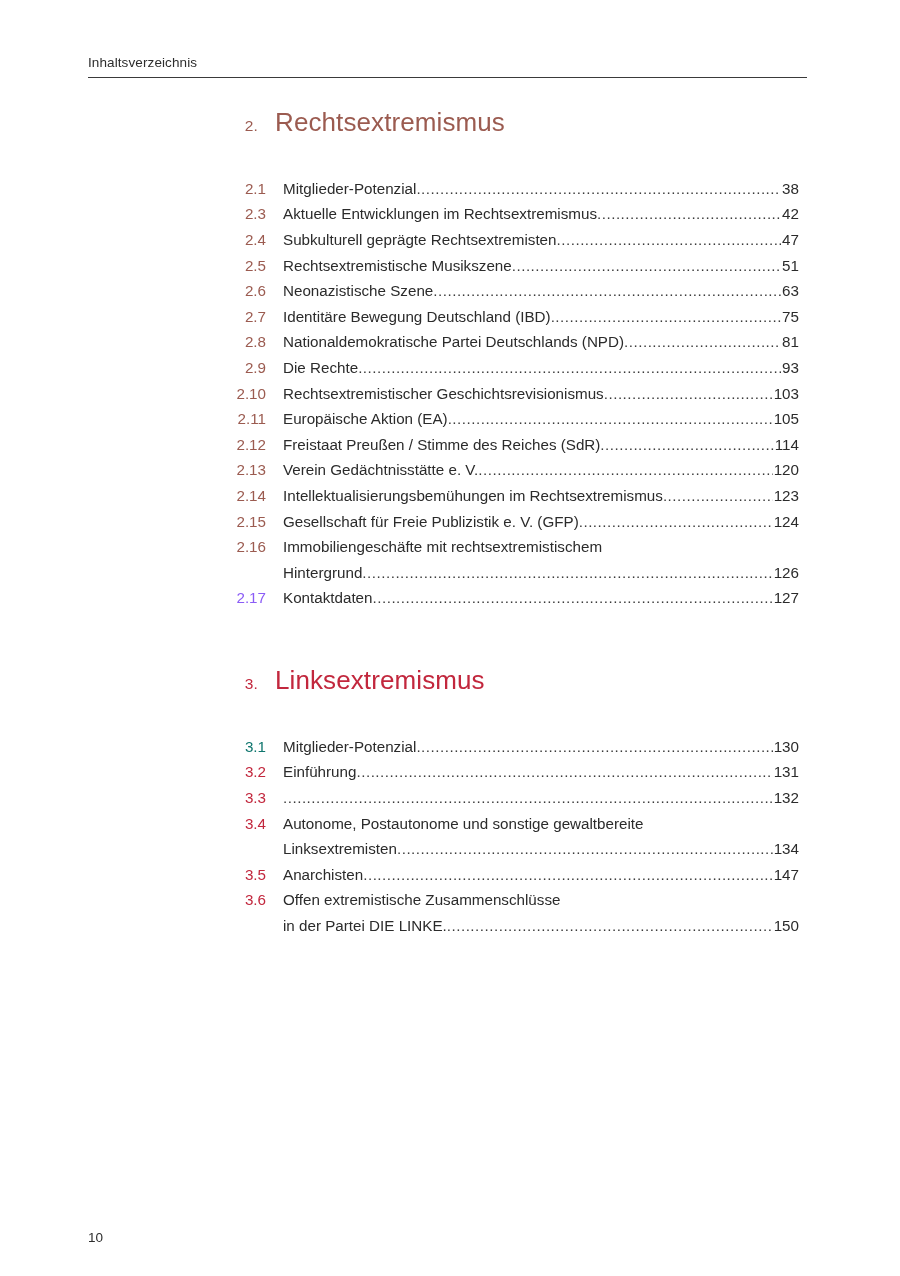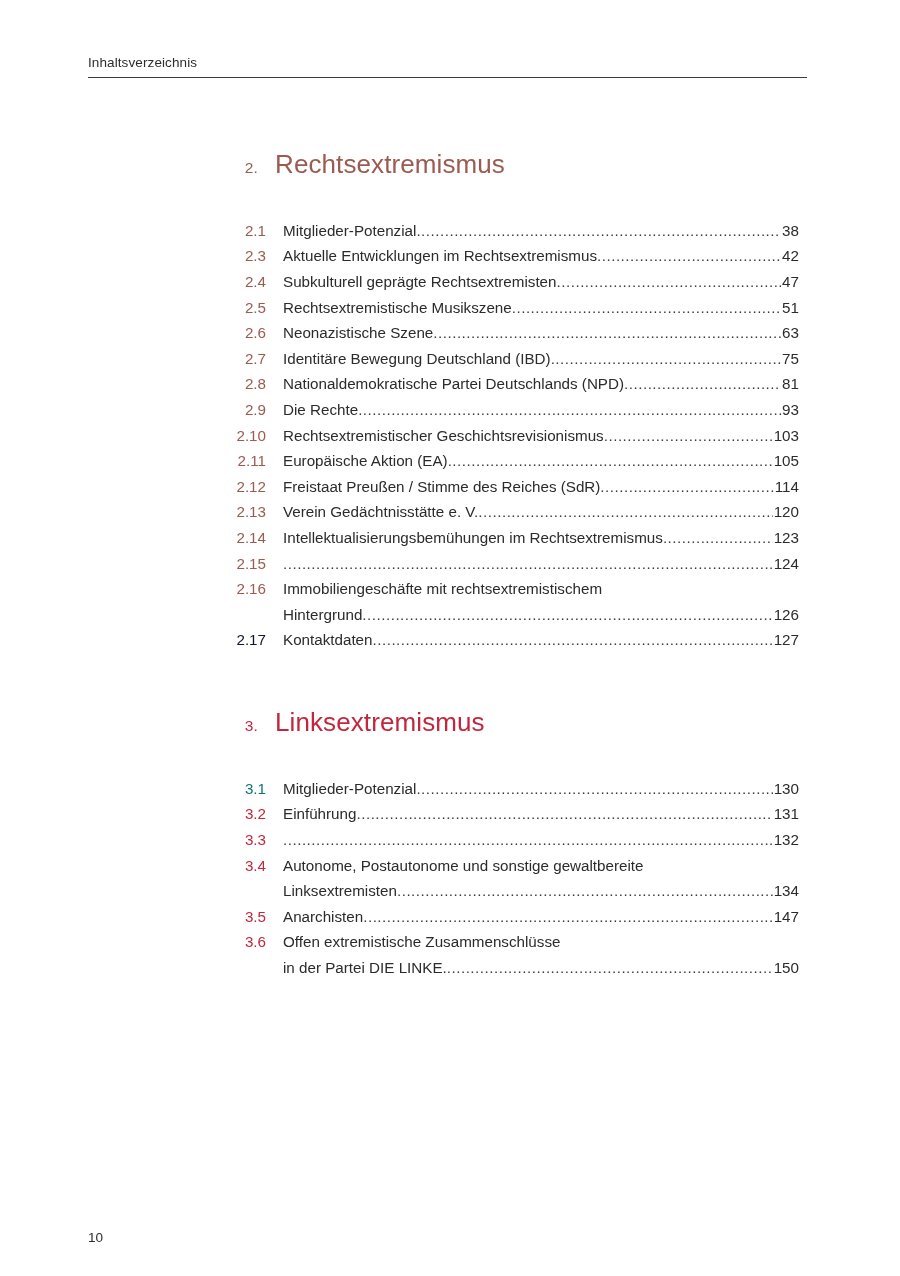--- a/index.html
+++ b/index.html
@@ -136,21 +136,21 @@
 
 <div class="page">
 
   <div class="running-header">Inhaltsverzeichnis</div>
 
   <div class="header-rule"></div>
 
   <div class="content" id="content-root">
       <div class="chapter">
         <div class="chapter-num" style="color: rgb(155, 91, 80);">2.</div>
-        <div class="chapter-title" style="color: rgb(155, 91, 80); margin-top: 42px;">Rechtsextremismus</div>
+        <div class="chapter-title" style="color: rgb(155, 91, 80);">Rechtsextremismus</div>
       </div>
       <div class="gap-after-heading"></div>
       <ul class="toc-list">
         <li class="toc-entry">
           <span class="toc-num" style="color: rgb(155, 91, 80);">2.1</span>
           <span class="toc-body">
             <span class="toc-line">
               <span class="toc-label">Mitglieder-Potenzial</span>
               <span class="toc-leader">...........................................................................................................................................................................................................................</span>
               <span class="toc-page">38</span>
@@ -274,20 +274,21 @@
               <span class="toc-label">Intellektualisierungsbemühungen im Rechtsextremismus</span>
               <span class="toc-leader">...........................................................................................................................................................................................................................</span>
               <span class="toc-page">123</span>
             </span>
           </span>
         </li>
         <li class="toc-entry">
           <span class="toc-num" style="color: rgb(155, 91, 80);">2.15</span>
           <span class="toc-body">
             <span class="toc-line">
+              <span class="toc-label">Gesellschaft für Freie Publizistik e. V. (GFP)</span>
               <span class="toc-leader">...........................................................................................................................................................................................................................</span>
               <span class="toc-page">124</span>
             </span>
           </span>
         </li>
         <li class="toc-entry">
           <span class="toc-num" style="color: rgb(155, 91, 80);">2.16</span>
           <span class="toc-body">
             <span class="toc-line nolead">
               <span class="toc-label">Immobiliengeschäfte mit rechtsextremistischem</span>
@@ -295,21 +296,21 @@
               <span class="toc-page"></span>
             </span>
             <span class="toc-line">
               <span class="toc-label">Hintergrund</span>
               <span class="toc-leader">...........................................................................................................................................................................................................................</span>
               <span class="toc-page">126</span>
             </span>
           </span>
         </li>
         <li class="toc-entry">
-          <span class="toc-num" style="color: #0f172a;">2.17</span>
+          <span class="toc-num" style="color: #8b5cf6;">2.17</span>
           <span class="toc-body">
             <span class="toc-line">
               <span class="toc-label">Kontaktdaten</span>
               <span class="toc-leader">...........................................................................................................................................................................................................................</span>
               <span class="toc-page">127</span>
             </span>
           </span>
         </li>
       </ul>
       <div class="gap-between-chapters"></div>

